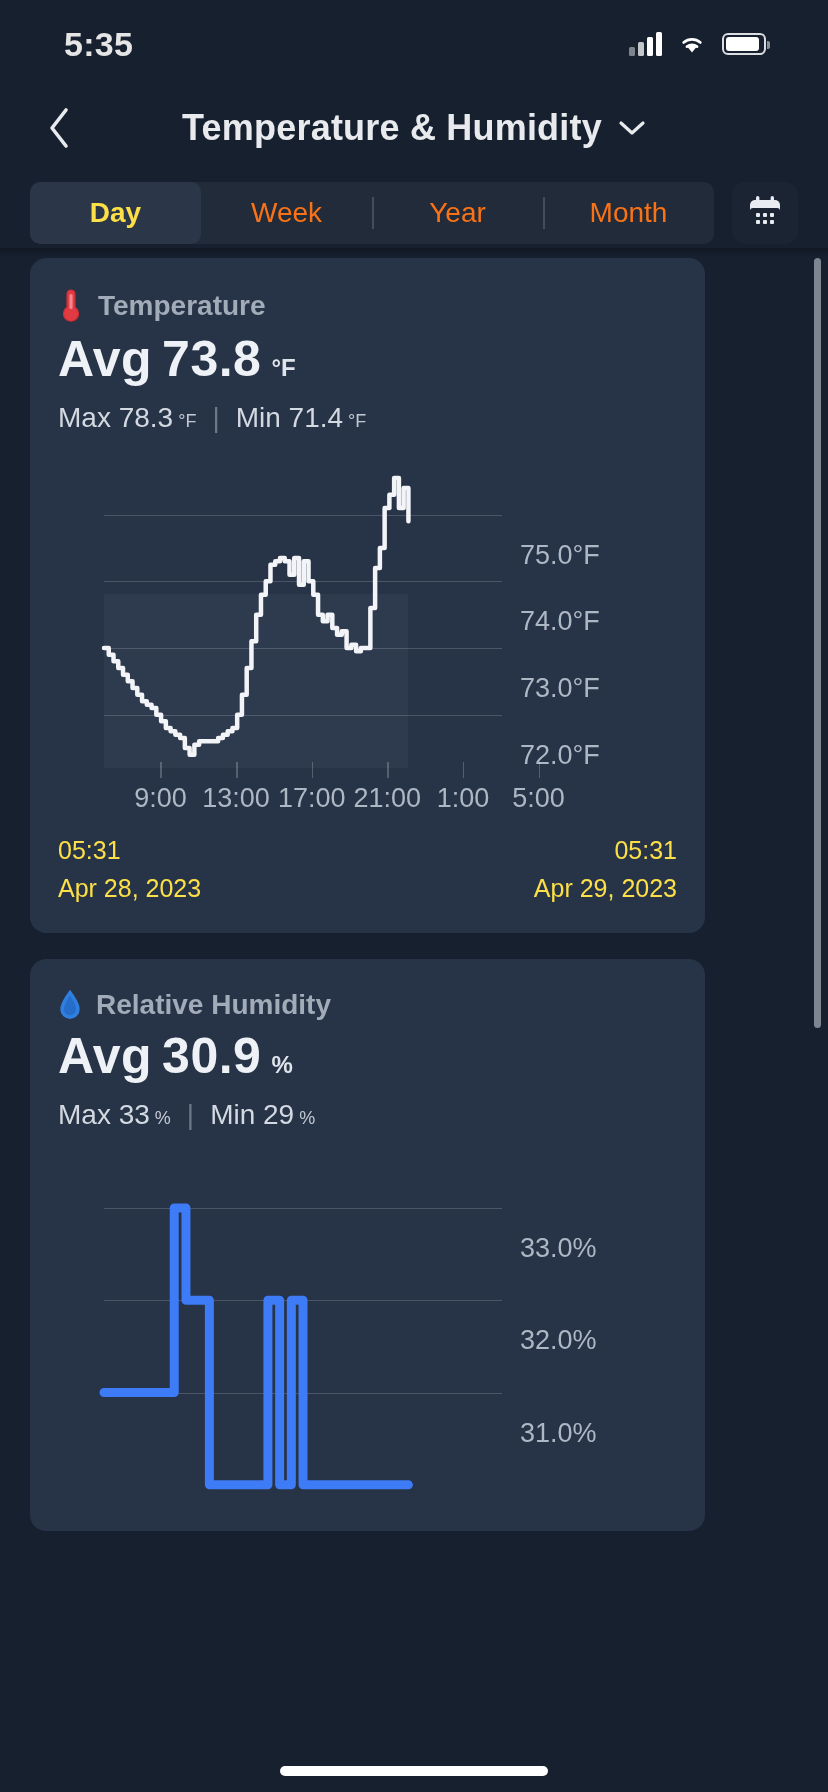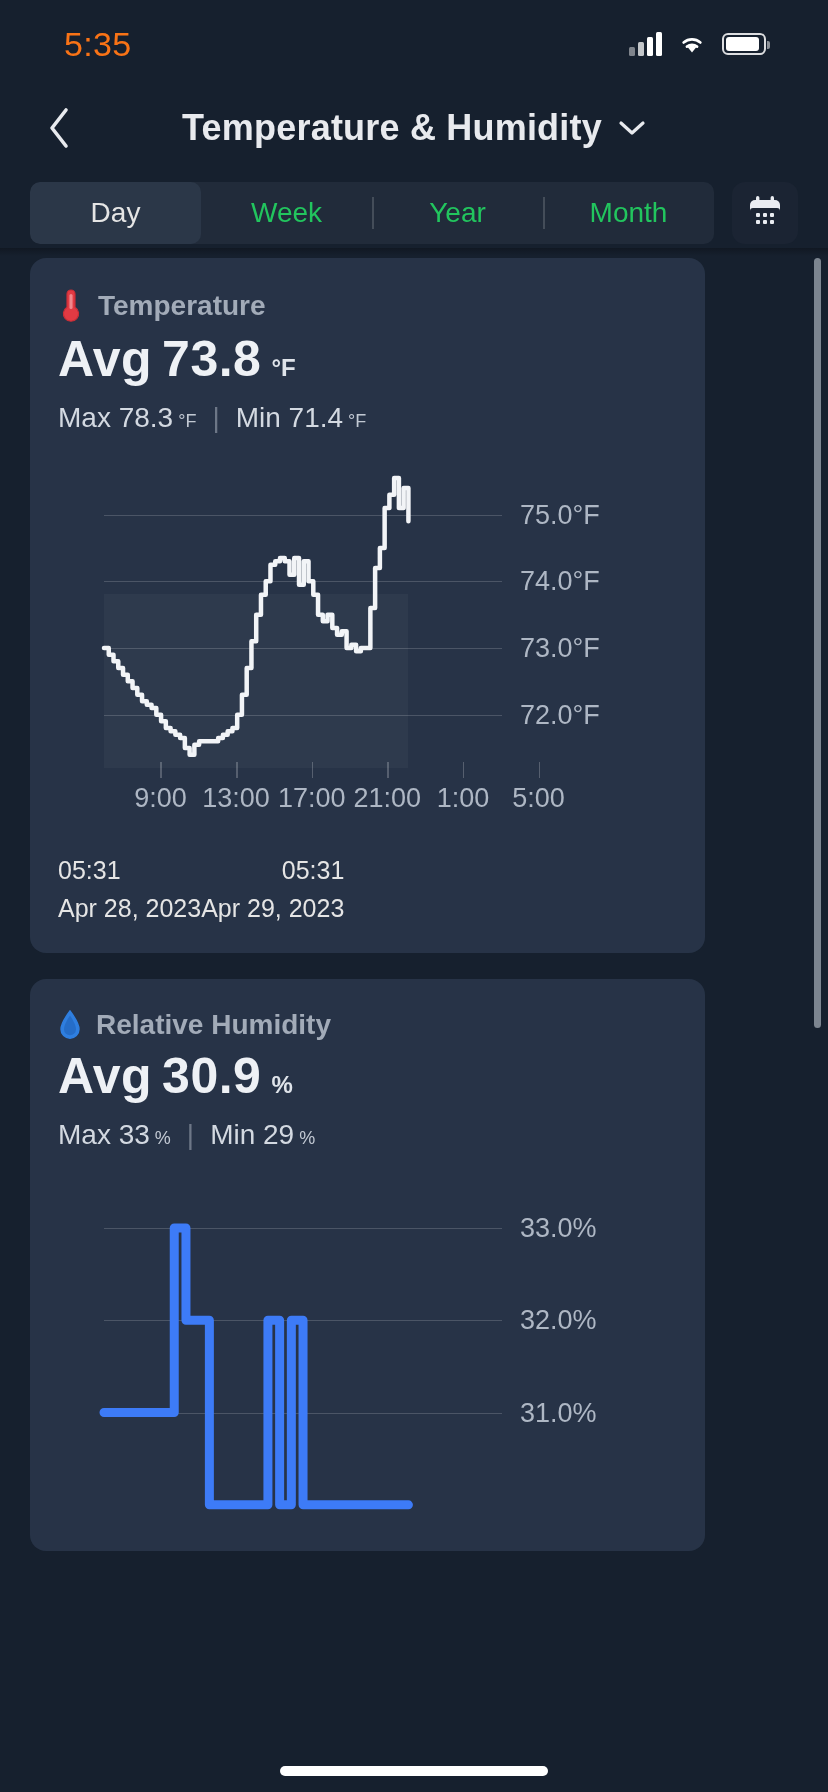--- a/index.html
+++ b/index.html
@@ -11,21 +11,21 @@
   }
   .phone { position: relative; width: 828px; height: 1792px; background: #16202e; }
 
   
   .statusbar {
     position: absolute; top: 0; left: 0; width: 828px; height: 88px;
     display: flex; align-items: center; justify-content: space-between;
     padding: 0 62px 0 64px;
   }
   .status-time {
-    color: #f97316; font-size: 34px; font-weight: 400; letter-spacing: .3px;
+    color: #e5e5e5; font-size: 34px; font-weight: 700; letter-spacing: .3px;
   }
   .status-icons { display: flex; align-items: center; gap: 14px; }
   .signal { display: flex; align-items: flex-end; gap: 3px; height: 24px; }
   .signal i { display: block; width: 6px; background: #ffffff; border-radius: 1.5px; }
   .signal i:nth-child(1) { height: 9px; opacity: .45; }
   .signal i:nth-child(2) { height: 14px; opacity: .75; }
   .signal i:nth-child(3) { height: 19px; }
   .signal i:nth-child(4) { height: 24px; }
   .wifi svg { display: block; }
   .battery {
@@ -55,24 +55,24 @@
   .segwrap {
     position: absolute; top: 180px; left: 0; width: 828px; height: 66px;
     display: flex; align-items: center; padding: 0 30px; gap: 18px;
   }
   .segctl {
     flex: 1; height: 62px; background: #212b3a; border-radius: 10px;
     display: flex; align-items: stretch; position: relative; overflow: hidden;
   }
   .seg {
     flex: 1; display: flex; align-items: center; justify-content: center;
-    font-size: 28px; color: #22c55e; position: relative;
+    font-size: 28px; color: #f97316; position: relative;
   }
   .seg.active {
-    background: #2b3748; color: #e5e5e5; font-weight: 400; border-radius: 10px;
+    background: #2b3748; color: #fde047; font-weight: 700; border-radius: 10px;
   }
   .seg + .seg::before {
     content: ""; position: absolute; left: 0; top: 15px; bottom: 15px;
     width: 1.5px; background: rgba(255,255,255,.16);
   }
   .seg.active + .seg::before, .seg.active::before { background: transparent; }
   .calbtn {
     width: 66px; height: 62px; background: #1b2433; border-radius: 13px;
     display: flex; align-items: center; justify-content: center; flex: none;
   }
@@ -107,41 +107,41 @@
   }
   .plot {
     position: absolute; left: 46px; right: 175px; top: 0; bottom: 40px;
   }
   .gridline {
     position: absolute; left: 0; right: 0; height: 1px;
     background: rgba(255,255,255,.17);
   }
   .ylab {
     position: absolute; left: calc(100% + 18px); transform: translateY(-50%);
-    color: #aeb7c4; font-size: 27px; white-space: nowrap;
+    color: #aeb7c4; font-size: 27px; white-space: nowrap; margin-top: 40px;
   }
   .shade {
     position: absolute; background: rgba(255,255,255,.035);
   }
   .tick {
     position: absolute; bottom: 30px; width: 1.5px; height: 16px;
     background: rgba(255,255,255,.22);
   }
   .xlab {
     position: absolute; bottom: -50px; transform: translateX(-50%);
     color: #aeb7c4; font-size: 27px; white-space: nowrap;
   }
   .xaxis-row {
     position: absolute; left: 46px; right: 175px; bottom: 0; height: 40px;
   }
   .series { position: absolute; inset: 0; overflow: visible; }
 
   .daterow {
-    display: flex; margin-top: 44px;
-    color: #e5e5e5; font-size: 25px; line-height: 1.5;
+    display: flex; justify-content: space-between; margin-top: 24px;
+    color: #fde047; font-size: 25px; line-height: 1.5;
   }
   .daterow .r { text-align: right; }
 
   
   .scrollbar {
     position: absolute; right: 7px; top: 258px; width: 7px; height: 770px;
     background: rgba(210,216,225,.55); border-radius: 4px;
   }
   
   .home-ind {

